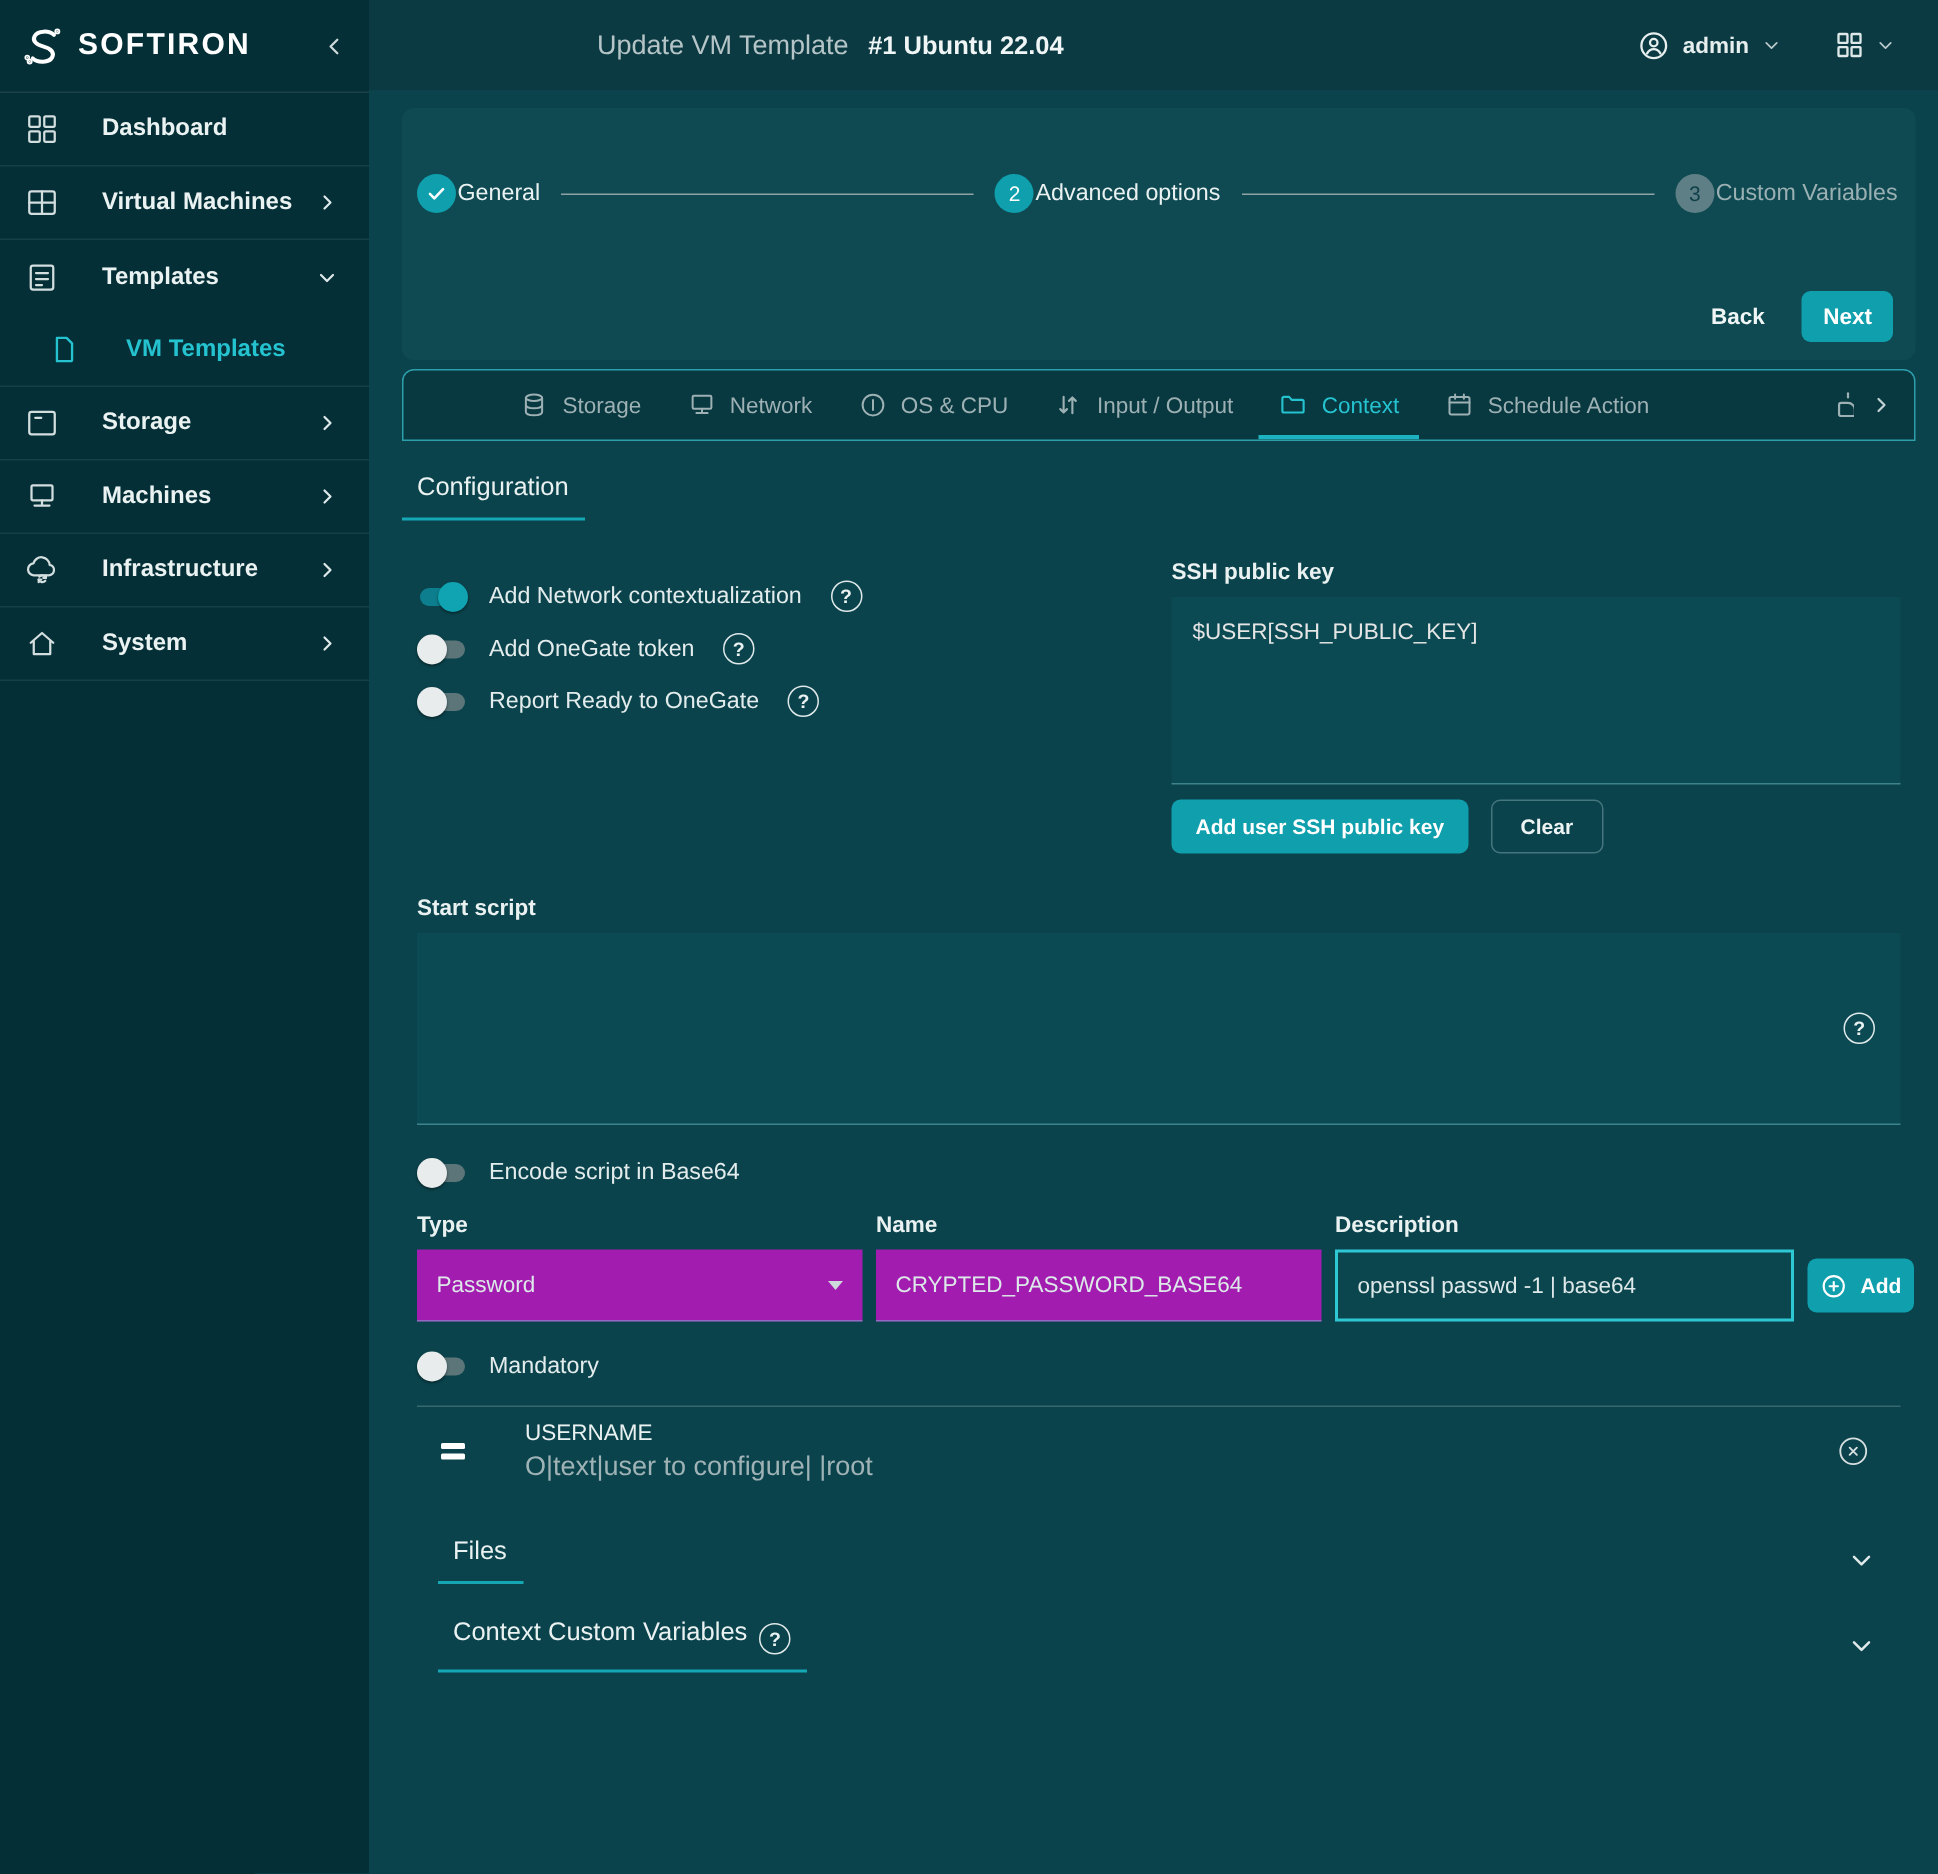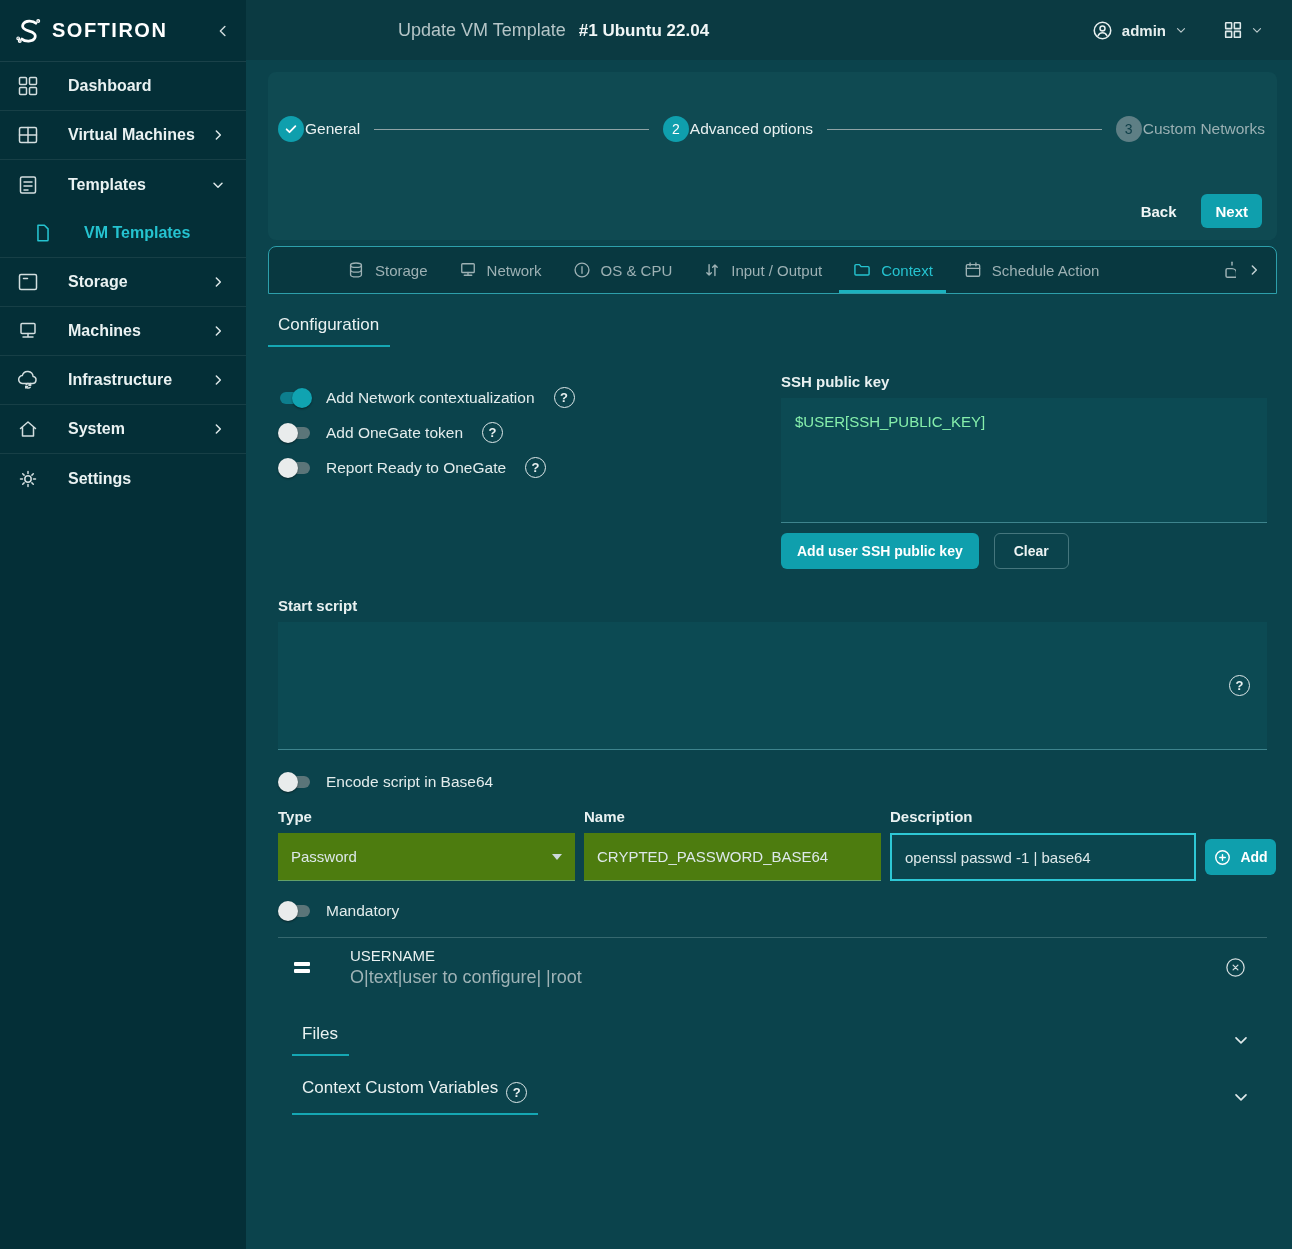--- a/index.html
+++ b/index.html
@@ -71,38 +71,38 @@
   .tog-row .q { margin-left:5px; }
 
   .switch { position:relative; width:34px; height:20px; flex:none; cursor:pointer; }
   .switch .track { position:absolute; left:2px; right:2px; top:4px; height:12px; border-radius:7px; background:#5b7579; }
   .switch .thumb { position:absolute; top:0; left:0; width:20px; height:20px; border-radius:50%; background:#e9ecec; box-shadow:0 1px 2px rgba(0,0,0,.45); }
   .switch.on .track { background:#0d7e8d; }
   .switch.on .thumb { left:14px; background:#10a3b1; }
 
   .ssh-col { width:486px; flex:none; }
   .f-label { font-size:15px; font-weight:700; color:#e9f1f1; margin-bottom:8px; }
-  .ta { background:#0c4a53; border-bottom:1px solid rgba(125,205,212,.45); padding:13px 14px; font-size:15px; color:#86efac; line-height:1.4; }
+  .ta { background:#0c4a53; border-bottom:1px solid rgba(125,205,212,.45); padding:13px 14px; font-size:15px; color:#e5e5e5; line-height:1.4; }
   .ssh-ta { height:125px; }
   .ssh-btns { display:flex; gap:15px; margin-top:10px; }
   .btn-teal { background:#0f9fad; border:none; border-radius:6px; color:#fff; font-size:14px; font-weight:700; font-family:inherit; height:36px; padding:0 16px; cursor:pointer; display:flex; align-items:center; gap:8px; }
   .btn-outline { background:none; border:1px solid #45767d; border-radius:6px; color:#eef4f4; font-size:14px; font-weight:700; font-family:inherit; height:36px; padding:0 19px; cursor:pointer; }
 
   .start-label { margin-top:28px; }
   .start-wrap { position:relative; margin-top:0; }
   .start-ta { height:128px; }
   .start-help { position:absolute; right:17px; top:53px; }
 
   .enc-row { margin-top:22px; }
 
   .ui-title-row { margin-top:26px; }
 
   .fields-row { display:grid; grid-template-columns:297px 297px 306px 72px; column-gap:9px; margin-top:16px; align-items:end; }
   .fld-label { font-size:15px; font-weight:700; color:#e9f1f1; margin-bottom:8px; }
-  .field { height:48px; background:#4d7c0f; border:none; border-bottom:1px solid rgba(125,205,212,.45); display:flex; align-items:center; padding:0 13px; font-size:15px; color:#dde8e9; font-family:inherit; width:100%; }
+  .field { height:48px; background:#a21caf; border:none; border-bottom:1px solid rgba(125,205,212,.45); display:flex; align-items:center; padding:0 13px; font-size:15px; color:#dde8e9; font-family:inherit; width:100%; }
   input.field { outline:none; }
   .select-field { justify-content:space-between; cursor:pointer; }
   .sel-arrow { width:0; height:0; border-left:5px solid transparent; border-right:5px solid transparent; border-top:6px solid #cdd9da; }
   .field.focused { border:2px solid #2ec8d5; border-bottom:2px solid #2ec8d5; background:#0b454e; height:48px; }
   .btn-add { width:71px; margin-bottom:6px; justify-content:center; padding:14px 10px; }
 
   .mand-row { margin-top:20px; }
 
   .divider { height:1px; background:rgba(170,200,204,.28); margin-top:16px; }
   .ui-row { display:flex; align-items:center; height:58px; }
@@ -247,29 +247,20 @@
             </svg>
         </span>
         <span class="nav-lb">System</span>
         <span class="nav-ch">
           <svg class="svgi" width="16" height="16" viewBox="0 0 24 24" style="stroke-width:2.2">
               <path d="M9.5 6l6 6-6 6"></path>
             </svg>
         </span>
       </div>
 
-      <div class="nav-item">
-        <span class="nav-ic">
-          <svg class="svgi" width="24" height="24" viewBox="0 0 24 24">
-              <circle cx="12" cy="12" r="3.2"></circle>
-              <path d="M17.5 12h2M15.9 15.9l1.4 1.4M12 17.5v2M8.1 15.9l-1.4 1.4M6.5 12h-2M8.1 8.1L6.7 6.7M12 6.5v-2M15.9 8.1l1.4-1.4"></path>
-            </svg>
-        </span>
-        <span class="nav-lb">Settings</span>
-      </div>
     </nav>
   </aside>
 
   <header class="topbar">
     <div class="tb-title">
       <span class="t1">Update VM Template</span>
       <span class="t2">#1 Ubuntu 22.04</span>
     </div>
     <div class="tb-right">
       <div class="tb-user">
@@ -318,21 +309,21 @@
           <span class="stepl">General</span>
         </div>
         <span class="stepline"></span>
         <div class="step">
           <span class="stepc active">2</span>
           <span class="stepl">Advanced options</span>
         </div>
         <span class="stepline"></span>
         <div class="step">
           <span class="stepc pending">3</span>
-          <span class="stepl muted">Custom Networks</span>
+          <span class="stepl muted">Custom Variables</span>
         </div>
       </div>
       <div class="step-actions">
         <button class="btn-back">Back</button>
         <button class="btn-next">Next</button>
       </div>
     </section>
 
     <div class="tabbar">
       <div class="tab">

